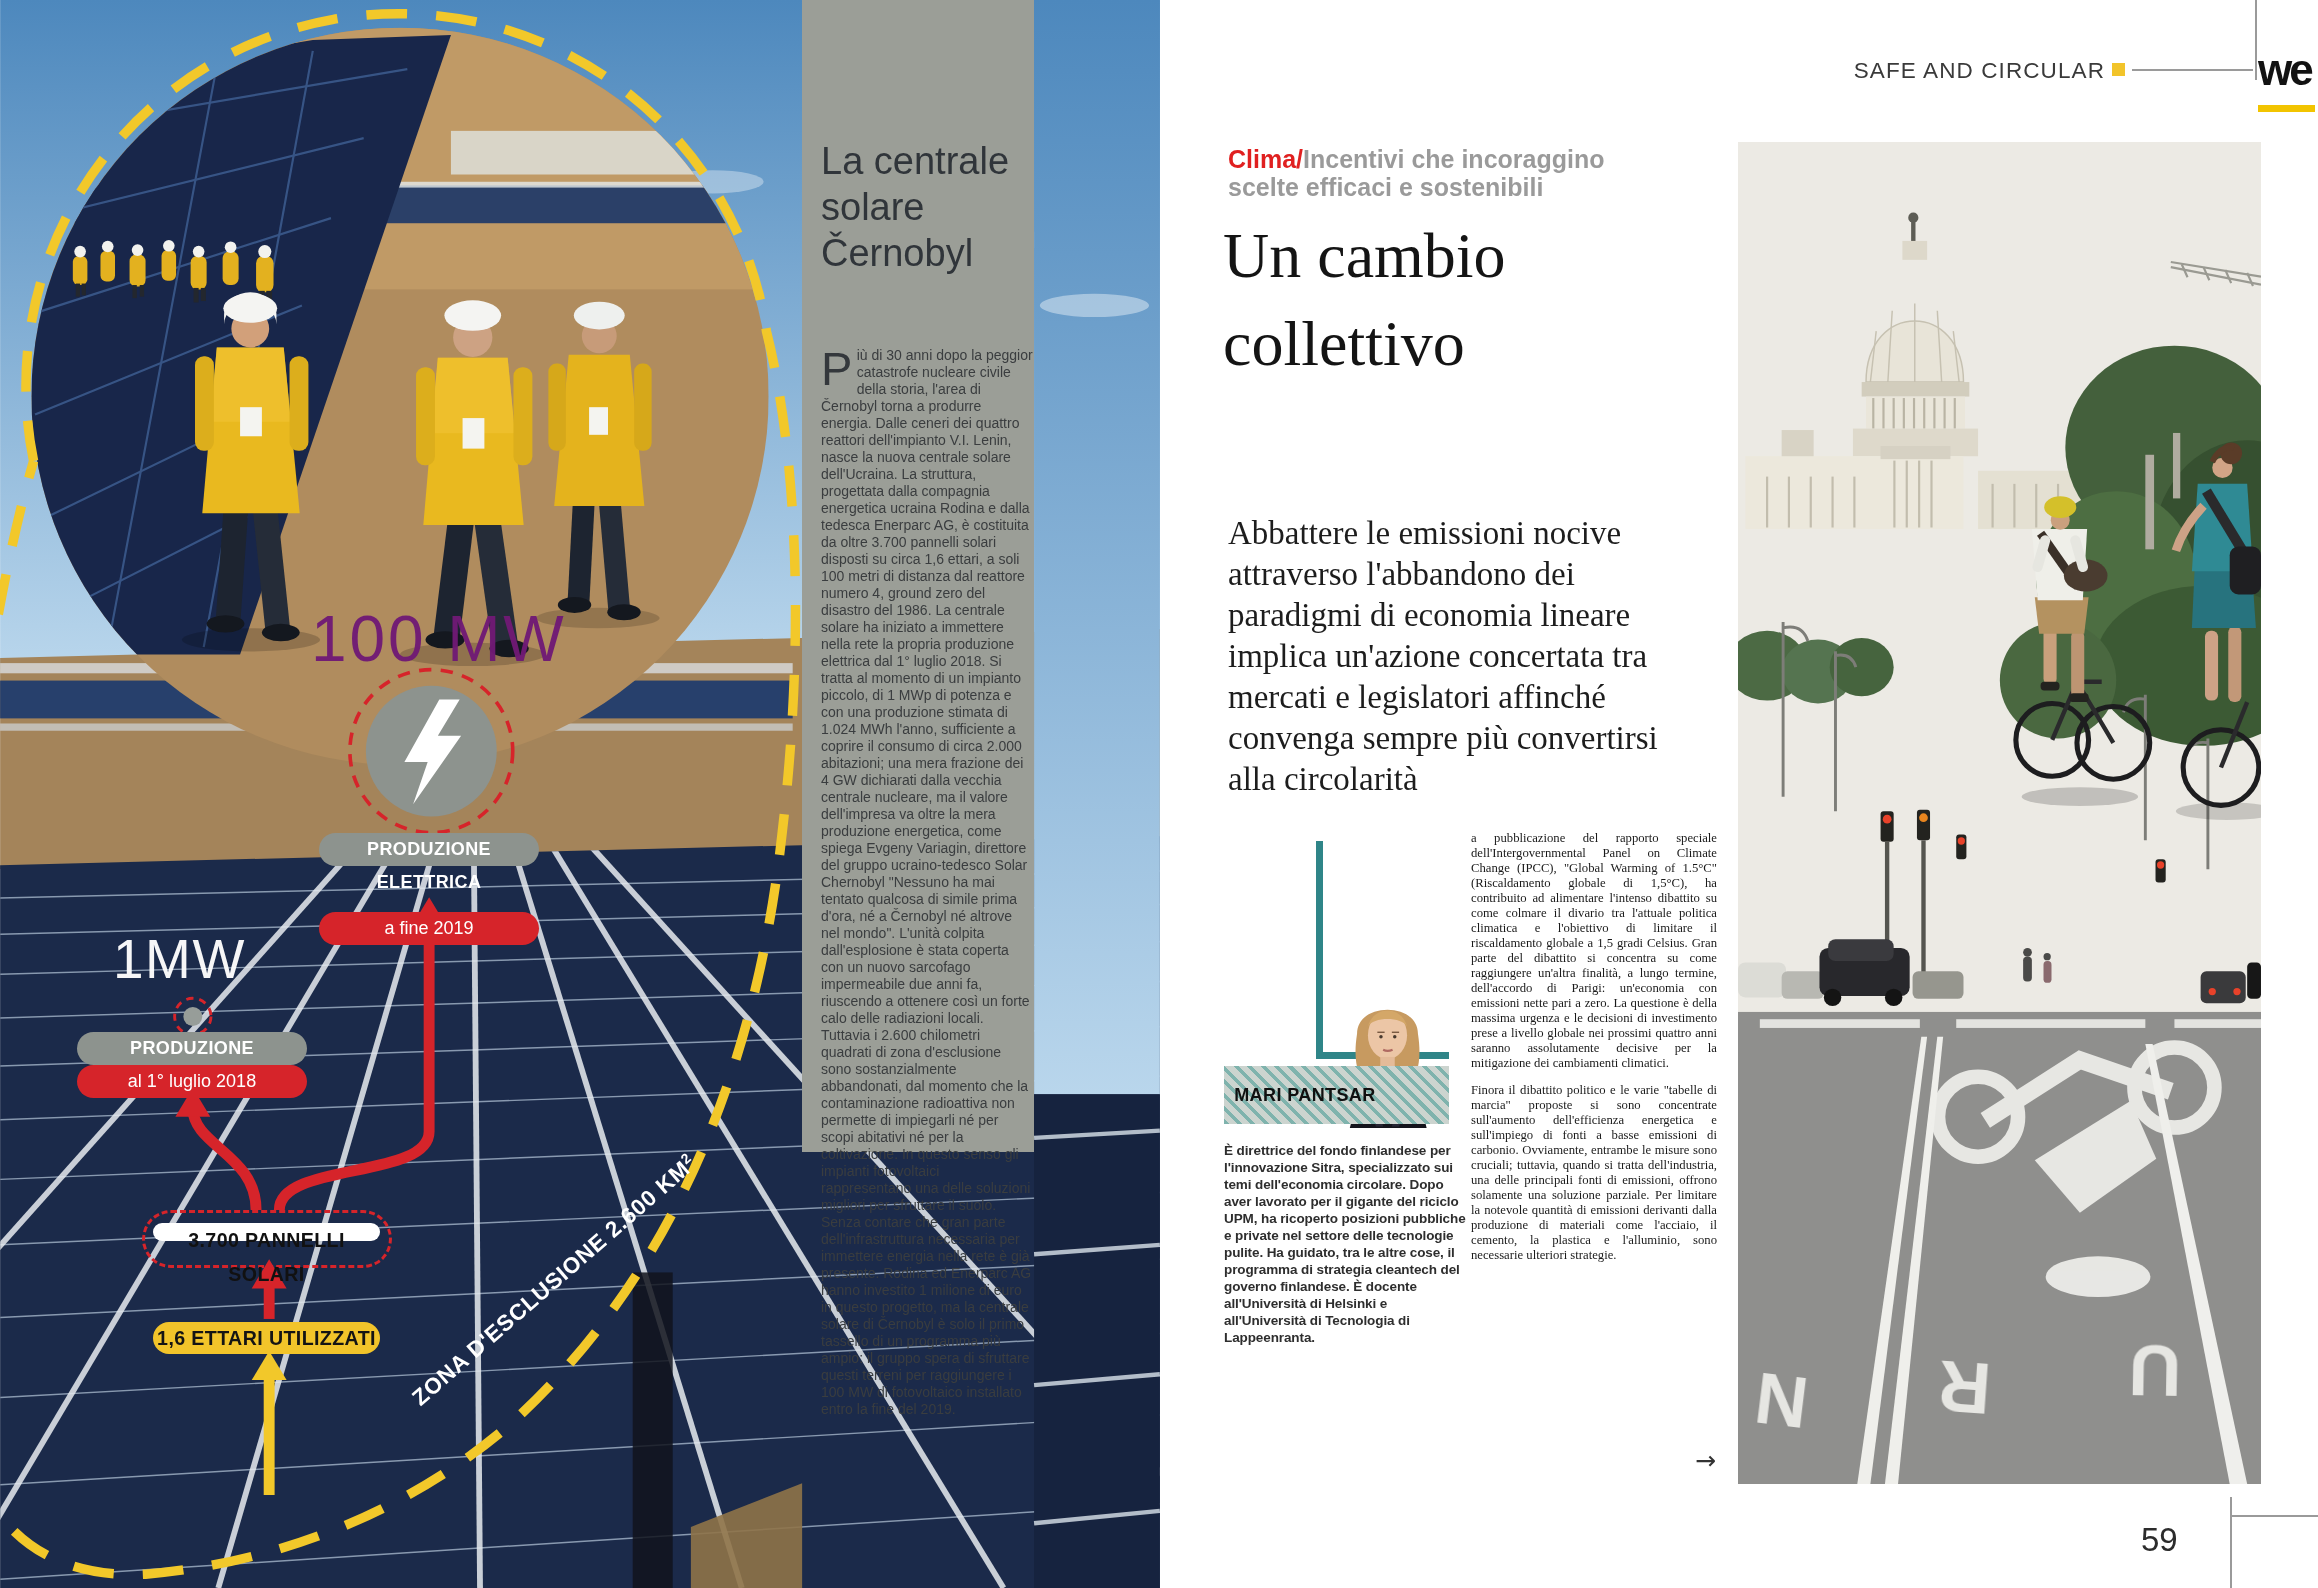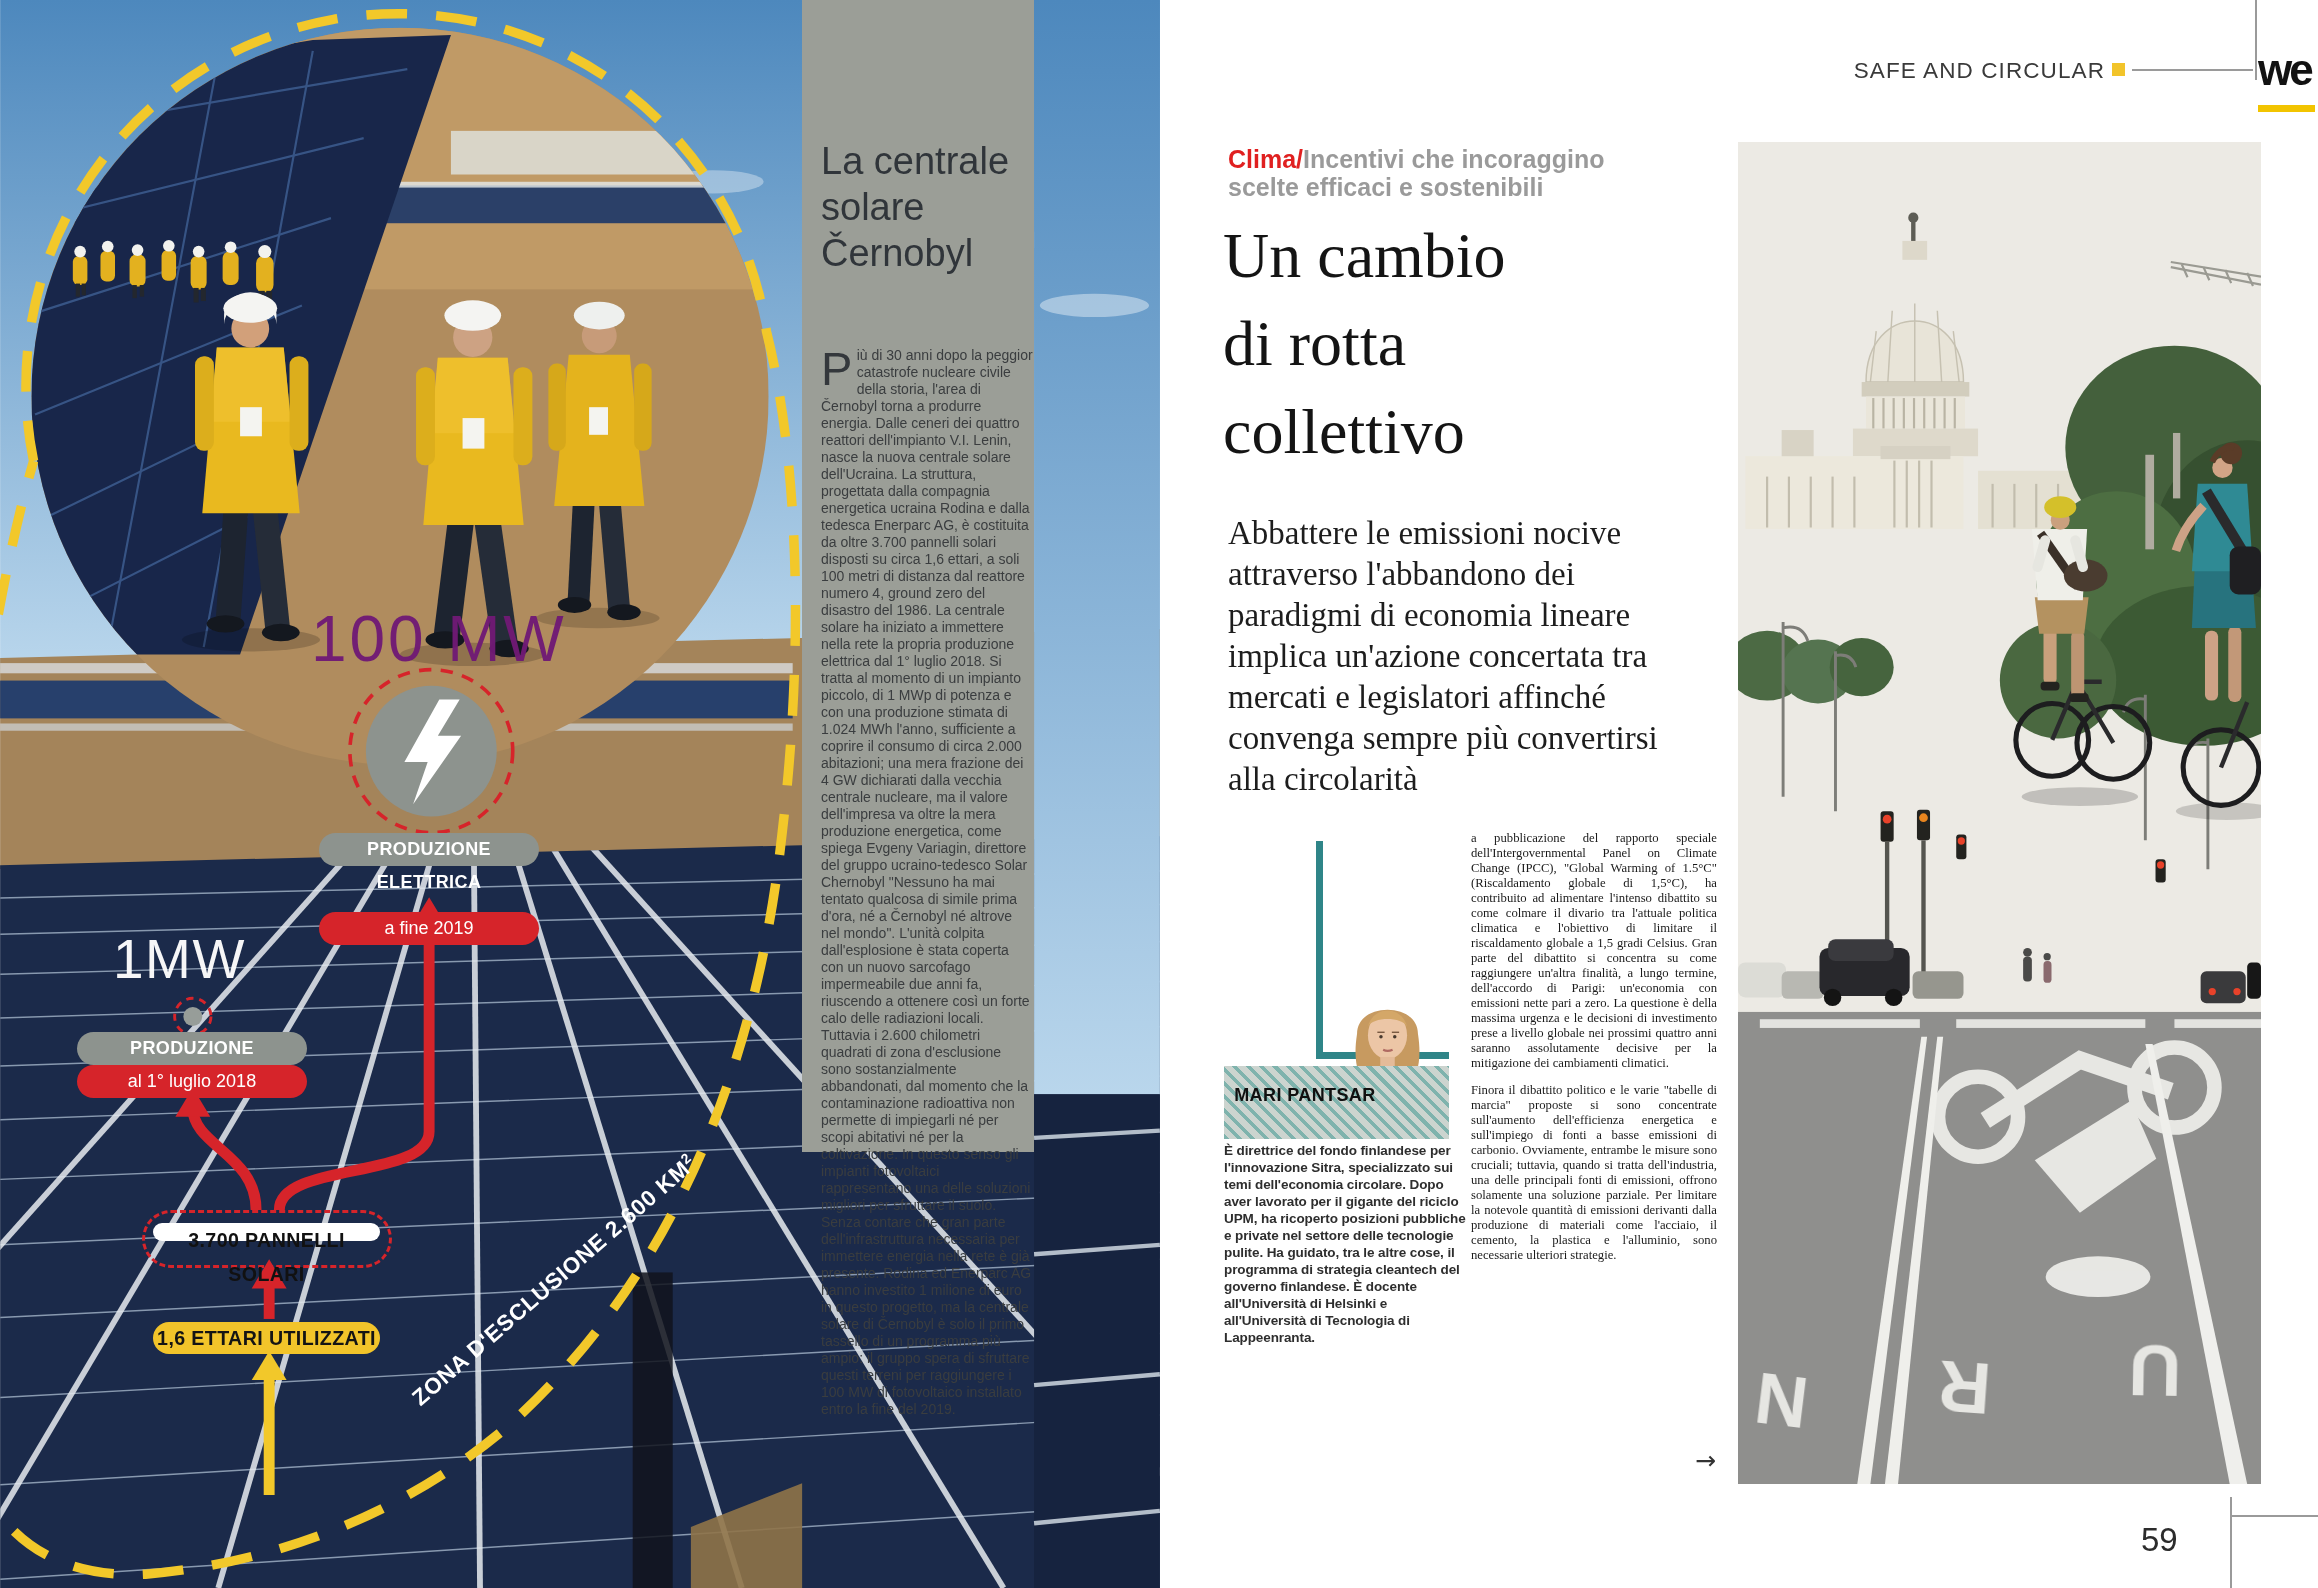--- a/index.html
+++ b/index.html
@@ -47,21 +47,21 @@
   .kicker .topic { color:#e02020; }
   .kicker .rest { color:#9a9a9a; }
 
   .main-title { left:1223px; top:212px; width:509px; font-family:"Liberation Serif", serif; font-size:64px;
                 line-height:88px; color:#141414; font-weight:normal; }
   .standfirst { left:1228px; top:513px; width:480px; font-family:"Liberation Serif", serif; font-size:33px;
                 line-height:41px; color:#1d1d1d; }
 
   .teal-l-v { left:1316px; top:841px; width:6.5px; height:217px; background:#2f8588; }
   .teal-l-h { left:1316px; top:1052px; width:133px; height:6.5px; background:#2f8588; }
-  .name-band { left:1224px; top:1066px; width:225px; height:73px;
+  .name-band { left:1224px; top:1066px; width:225px; height:58px;
                background:repeating-linear-gradient(45deg,#7fb3ad 0 3.6px,#ccd4cf 3.6px 9.5px); }
   .name-band span { position:absolute; left:10.2px; top:19px; font-size:18px; font-weight:bold; color:#101010; letter-spacing:0.4px; }
   .portrait { left:1335px; top:983px; width:105px; height:145px; }
 
   .bio { left:1224px; top:1142px; width:244px; font-size:13.5px; line-height:17px; font-weight:bold; color:#2e2e2e; letter-spacing:-0.1px; }
 
   .article-col { left:1471px; top:831px; width:246px; font-family:"Liberation Serif", serif; font-size:12.7px;
                  line-height:15px; color:#1a1a1a; text-align:justify; }
   .article-col p + p { margin-top:12px; }
   .cont-arrow { position:absolute; left:1695px; top:1446px; font-size:25px; color:#333; font-family:"DejaVu Sans", sans-serif; }
@@ -296,21 +296,20 @@
     <div class="abs we-logo">we</div>
     <div class="abs we-underline"></div>
 
     <div class="abs kicker">
       <div><span class="topic">Clima/</span><span class="rest">Incentivi che incoraggino</span></div>
       <div class="rest">scelte efficaci e sostenibili</div>
     </div>
 
     <h1 class="abs main-title">
       <div>Un cambio</div>
-      <div>di rotta</div>
       <div>collettivo</div>
     </h1>
 
     <p class="abs standfirst">Abbattere le emissioni nocive attraverso l'abbandono dei paradigmi di economia lineare implica un'azione concertata tra mercati e legislatori affinché convenga sempre più convertirsi alla circolarità</p>
 
     <div class="abs teal-l-v"></div>
     <div class="abs teal-l-h"></div>
 
     <svg class="abs portrait" viewBox="0 0 144 200">
       <path d="M30,70 C30,26 114,26 114,70 C120,108 112,128 104,140 L40,140 C32,128 24,108 30,70 Z" fill="#c79a60"></path>

